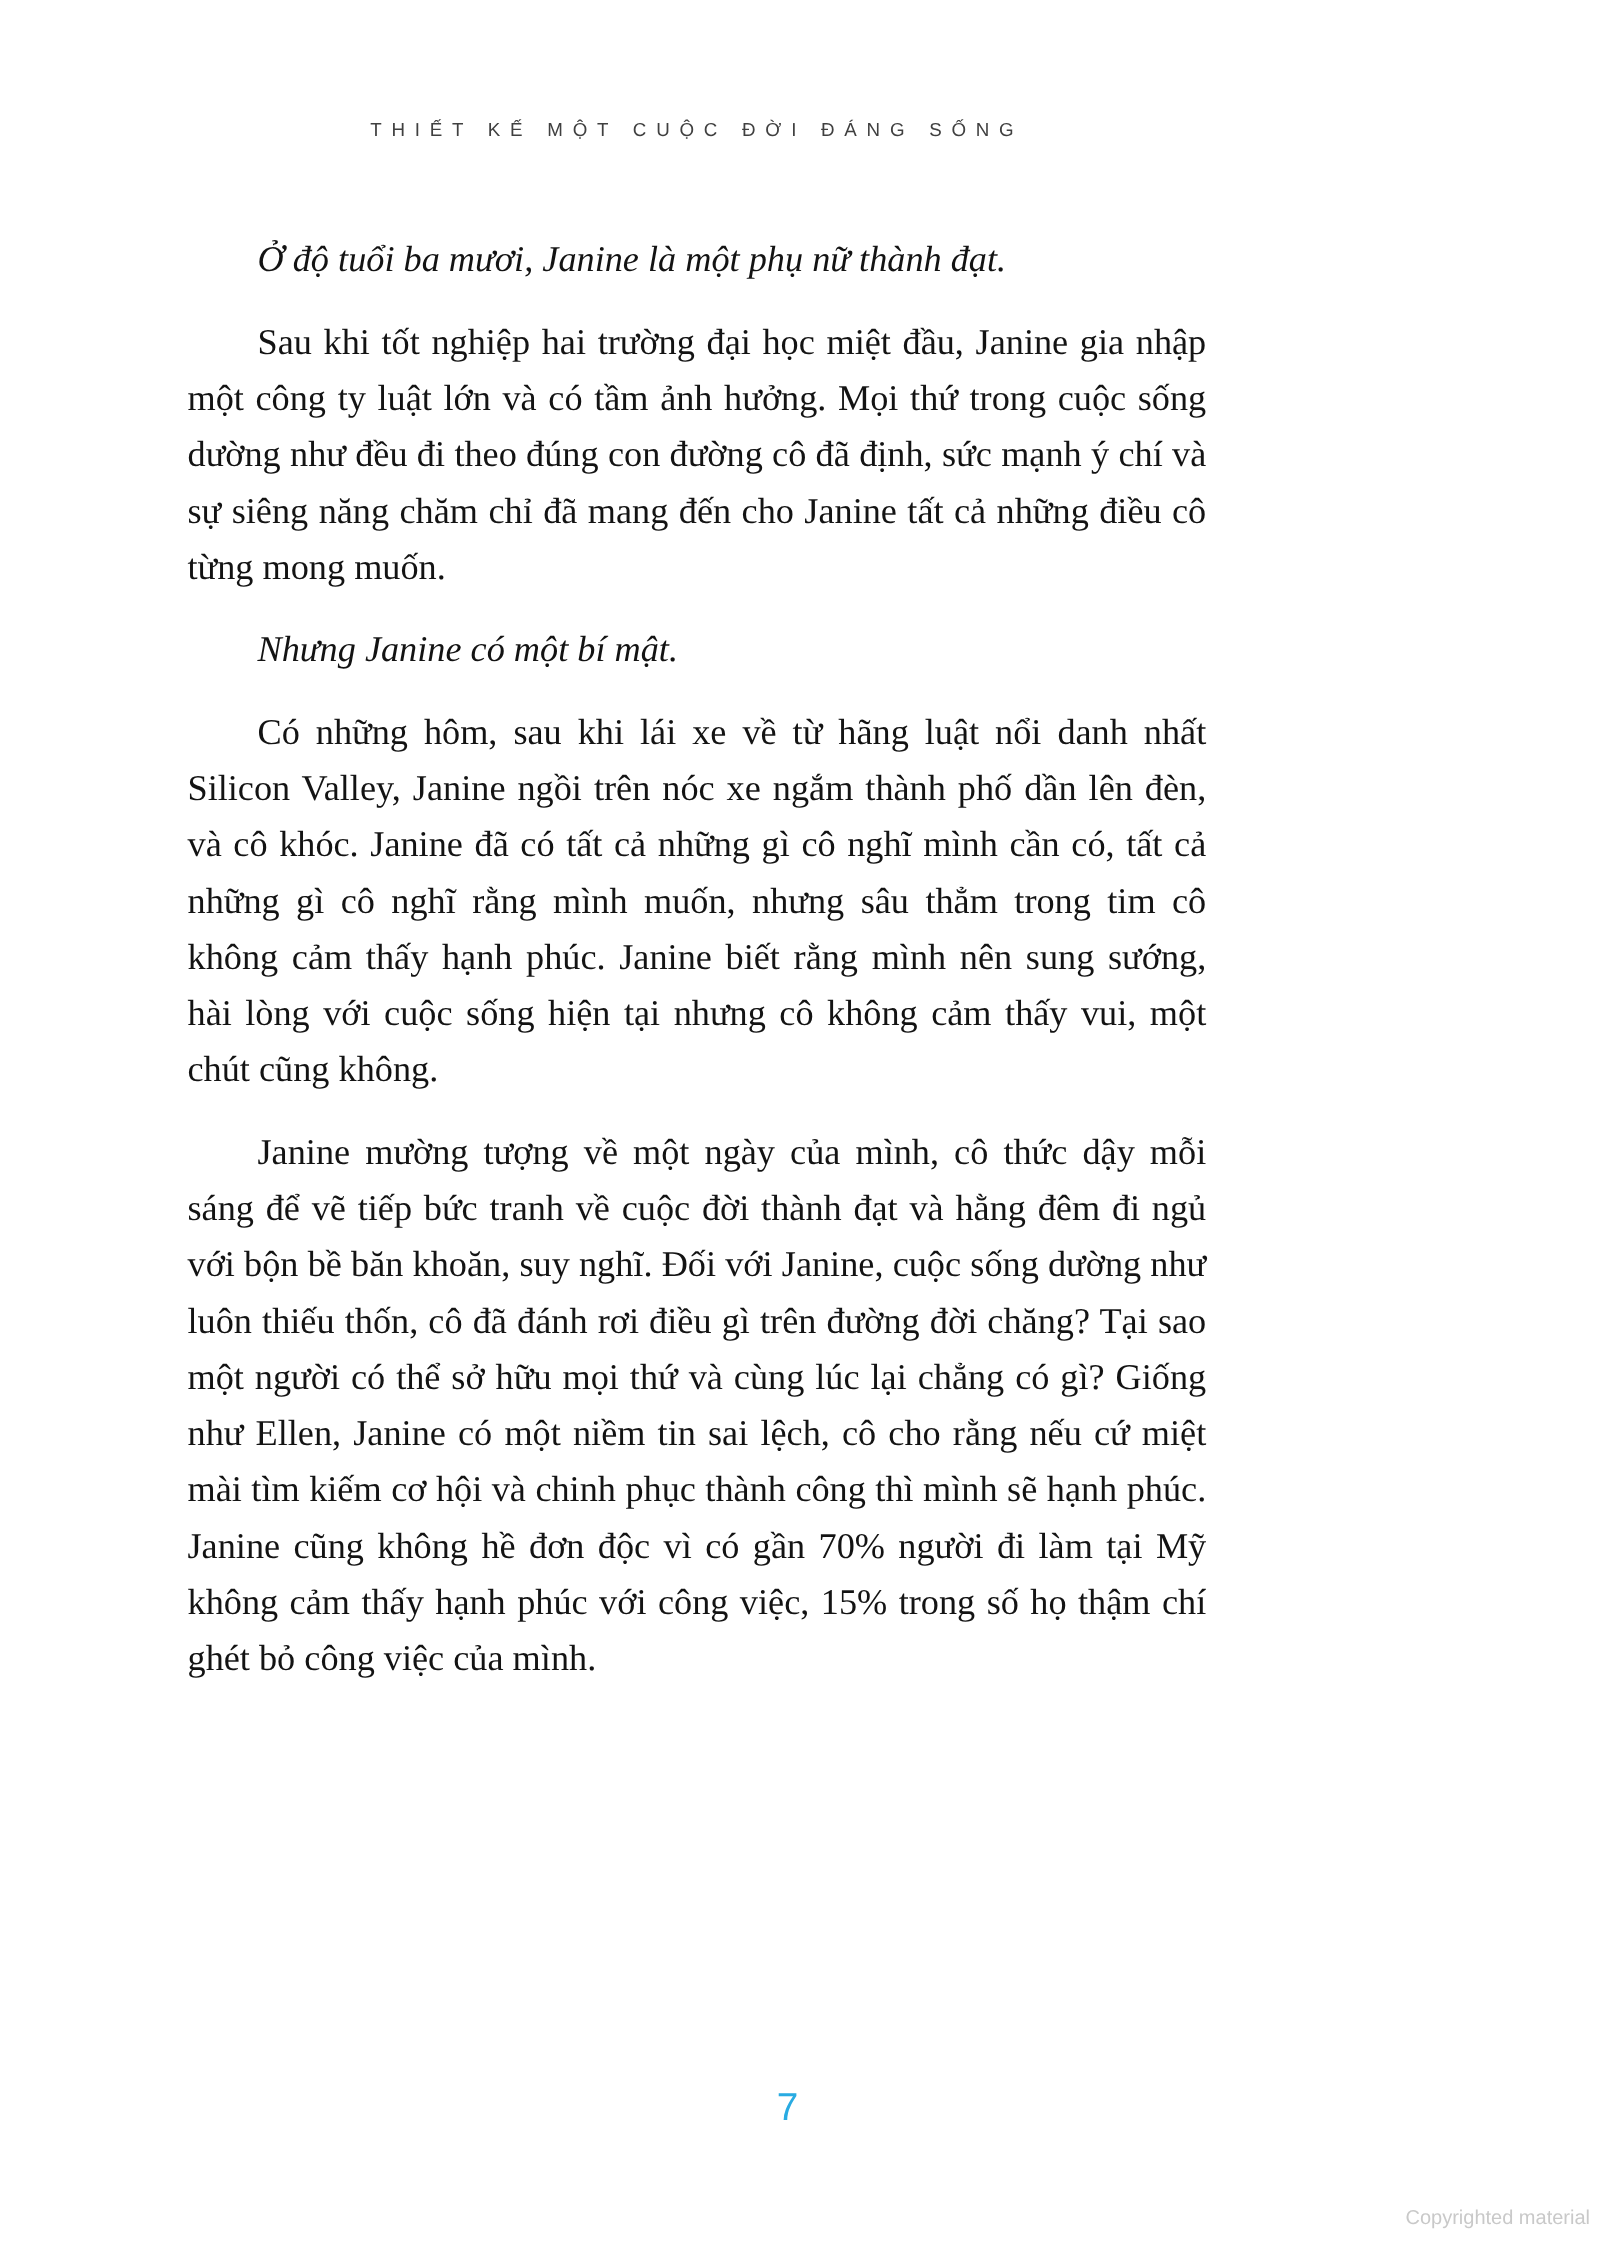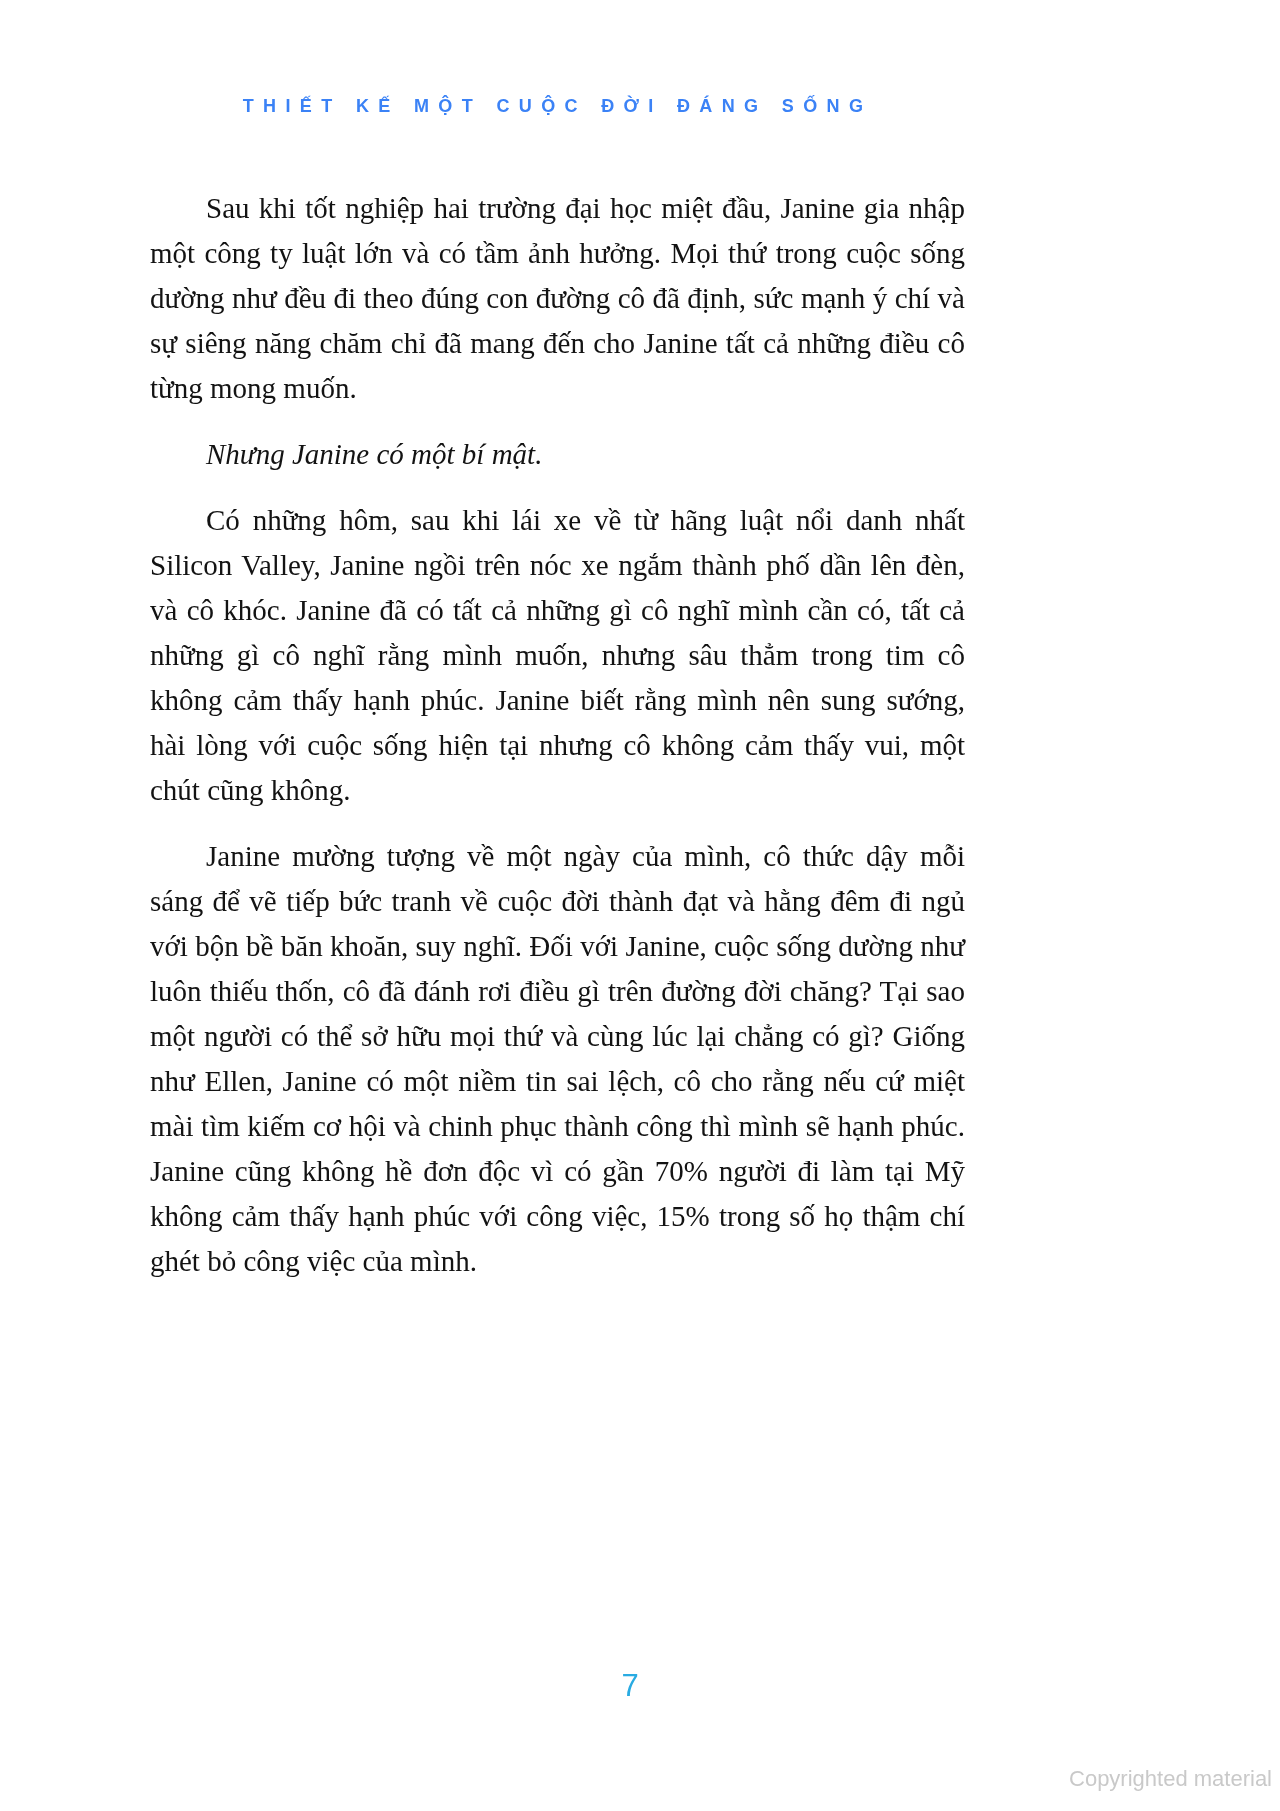--- a/index.html
+++ b/index.html
@@ -15,24 +15,24 @@
     overflow: hidden;
     font-family: "Liberation Serif", serif;
   }
   .running-head {
     position: absolute;
     top: 96px;
     left: 150px;
     width: 815px;
     text-align: center;
     font-family: "Liberation Sans", sans-serif;
-    font-weight: 700;
-    font-size: 18px;
+    font-weight: 400;
+    font-size: 15px;
     letter-spacing: 0.52em;
-    color: #3b82f6;
+    color: #404040;
     white-space: nowrap;
   }
   .body-text {
     position: absolute;
     top: 186px;
     left: 150px;
     width: 815px;
     color: #131313;
     font-size: 29px;
     line-height: 45px;
@@ -55,32 +55,33 @@
     font-family: "Liberation Sans", sans-serif;
     font-size: 31px;
     font-weight: 400;
     color: #29abe2;
   }
   .copyright {
     position: absolute;
     top: 1766px;
     right: 8px;
     font-family: "Liberation Sans", sans-serif;
-    font-size: 22px;
+    font-size: 16px;
     color: #c9c9c9;
   }
 </style>
 </head>
 <body>
 
 <div class="page">
 
   <div class="running-head">THIẾT KẾ MỘT CUỘC ĐỜI ĐÁNG SỐNG</div>
 
   <div class="body-text">
+    <p class="para italic">Ở độ tuổi ba mươi, Janine là một phụ nữ thành đạt.</p>
     <p class="para">Sau khi tốt nghiệp hai trường đại học miệt đầu, Janine gia nhập một công ty luật lớn và có tầm ảnh hưởng. Mọi thứ trong cuộc sống dường như đều đi theo đúng con đường cô đã định, sức mạnh ý chí và sự siêng năng chăm chỉ đã mang đến cho Janine tất cả những điều cô từng mong muốn.</p>
     <p class="para italic">Nhưng Janine có một bí mật.</p>
     <p class="para">Có những hôm, sau khi lái xe về từ hãng luật nổi danh nhất Silicon Valley, Janine ngồi trên nóc xe ngắm thành phố dần lên đèn, và cô khóc. Janine đã có tất cả những gì cô nghĩ mình cần có, tất cả những gì cô nghĩ rằng mình muốn, nhưng sâu thẳm trong tim cô không cảm thấy hạnh phúc. Janine biết rằng mình nên sung sướng, hài lòng với cuộc sống hiện tại nhưng cô không cảm thấy vui, một chút cũng không.</p>
     <p class="para">Janine mường tượng về một ngày của mình, cô thức dậy mỗi sáng để vẽ tiếp bức tranh về cuộc đời thành đạt và hằng đêm đi ngủ với bộn bề băn khoăn, suy nghĩ. Đối với Janine, cuộc sống dường như luôn thiếu thốn, cô đã đánh rơi điều gì trên đường đời chăng? Tại sao một người có thể sở hữu mọi thứ và cùng lúc lại chẳng có gì? Giống như Ellen, Janine có một niềm tin sai lệch, cô cho rằng nếu cứ miệt mài tìm kiếm cơ hội và chinh phục thành công thì mình sẽ hạnh phúc. Janine cũng không hề đơn độc vì có gần 70% người đi làm tại Mỹ không cảm thấy hạnh phúc với công việc, 15% trong số họ thậm chí ghét bỏ công việc của mình.</p>
   </div>
 
   <div class="page-number">7</div>
 
   <div class="copyright">Copyrighted material</div>
 

